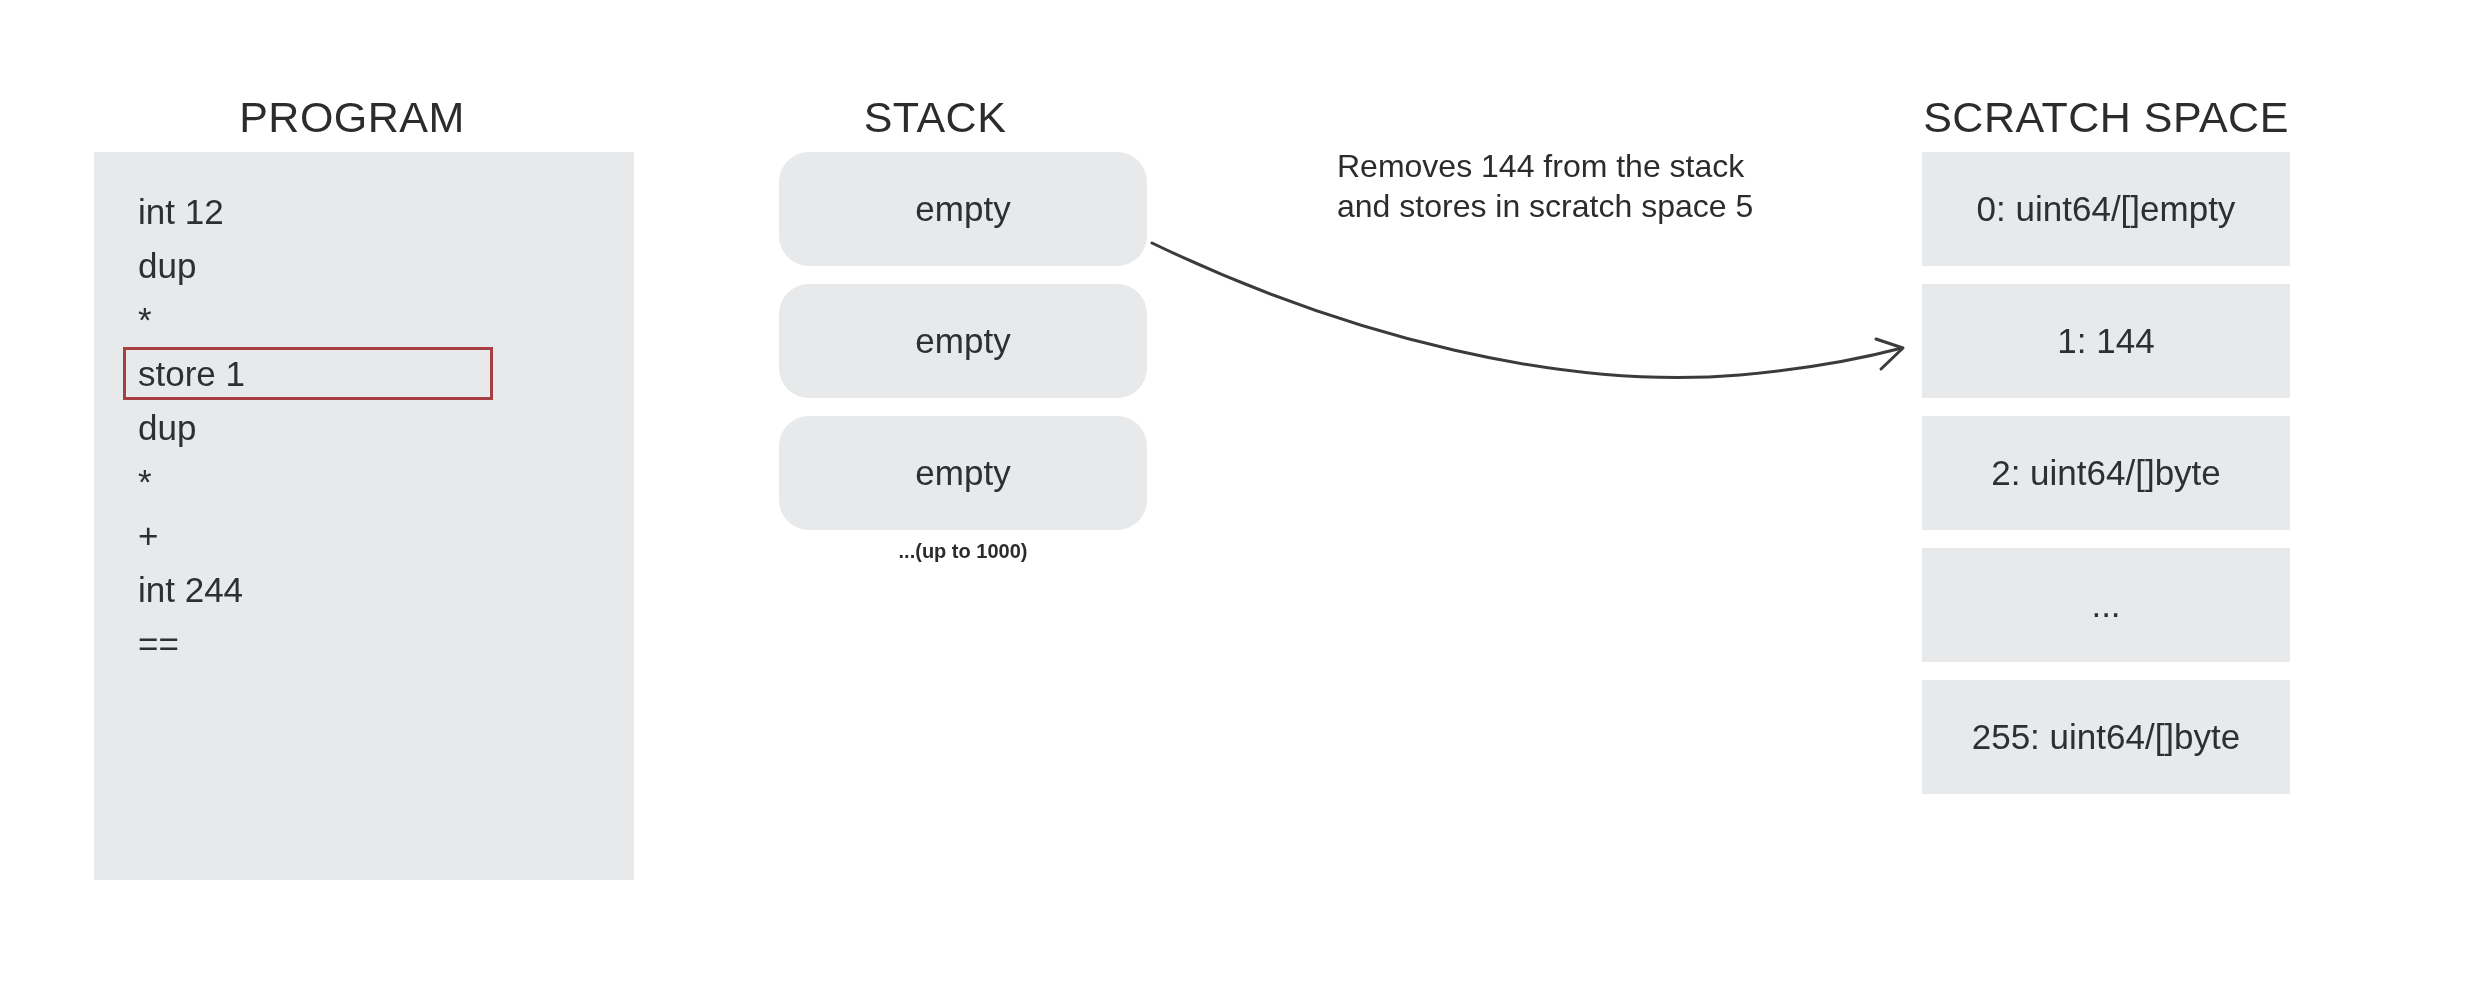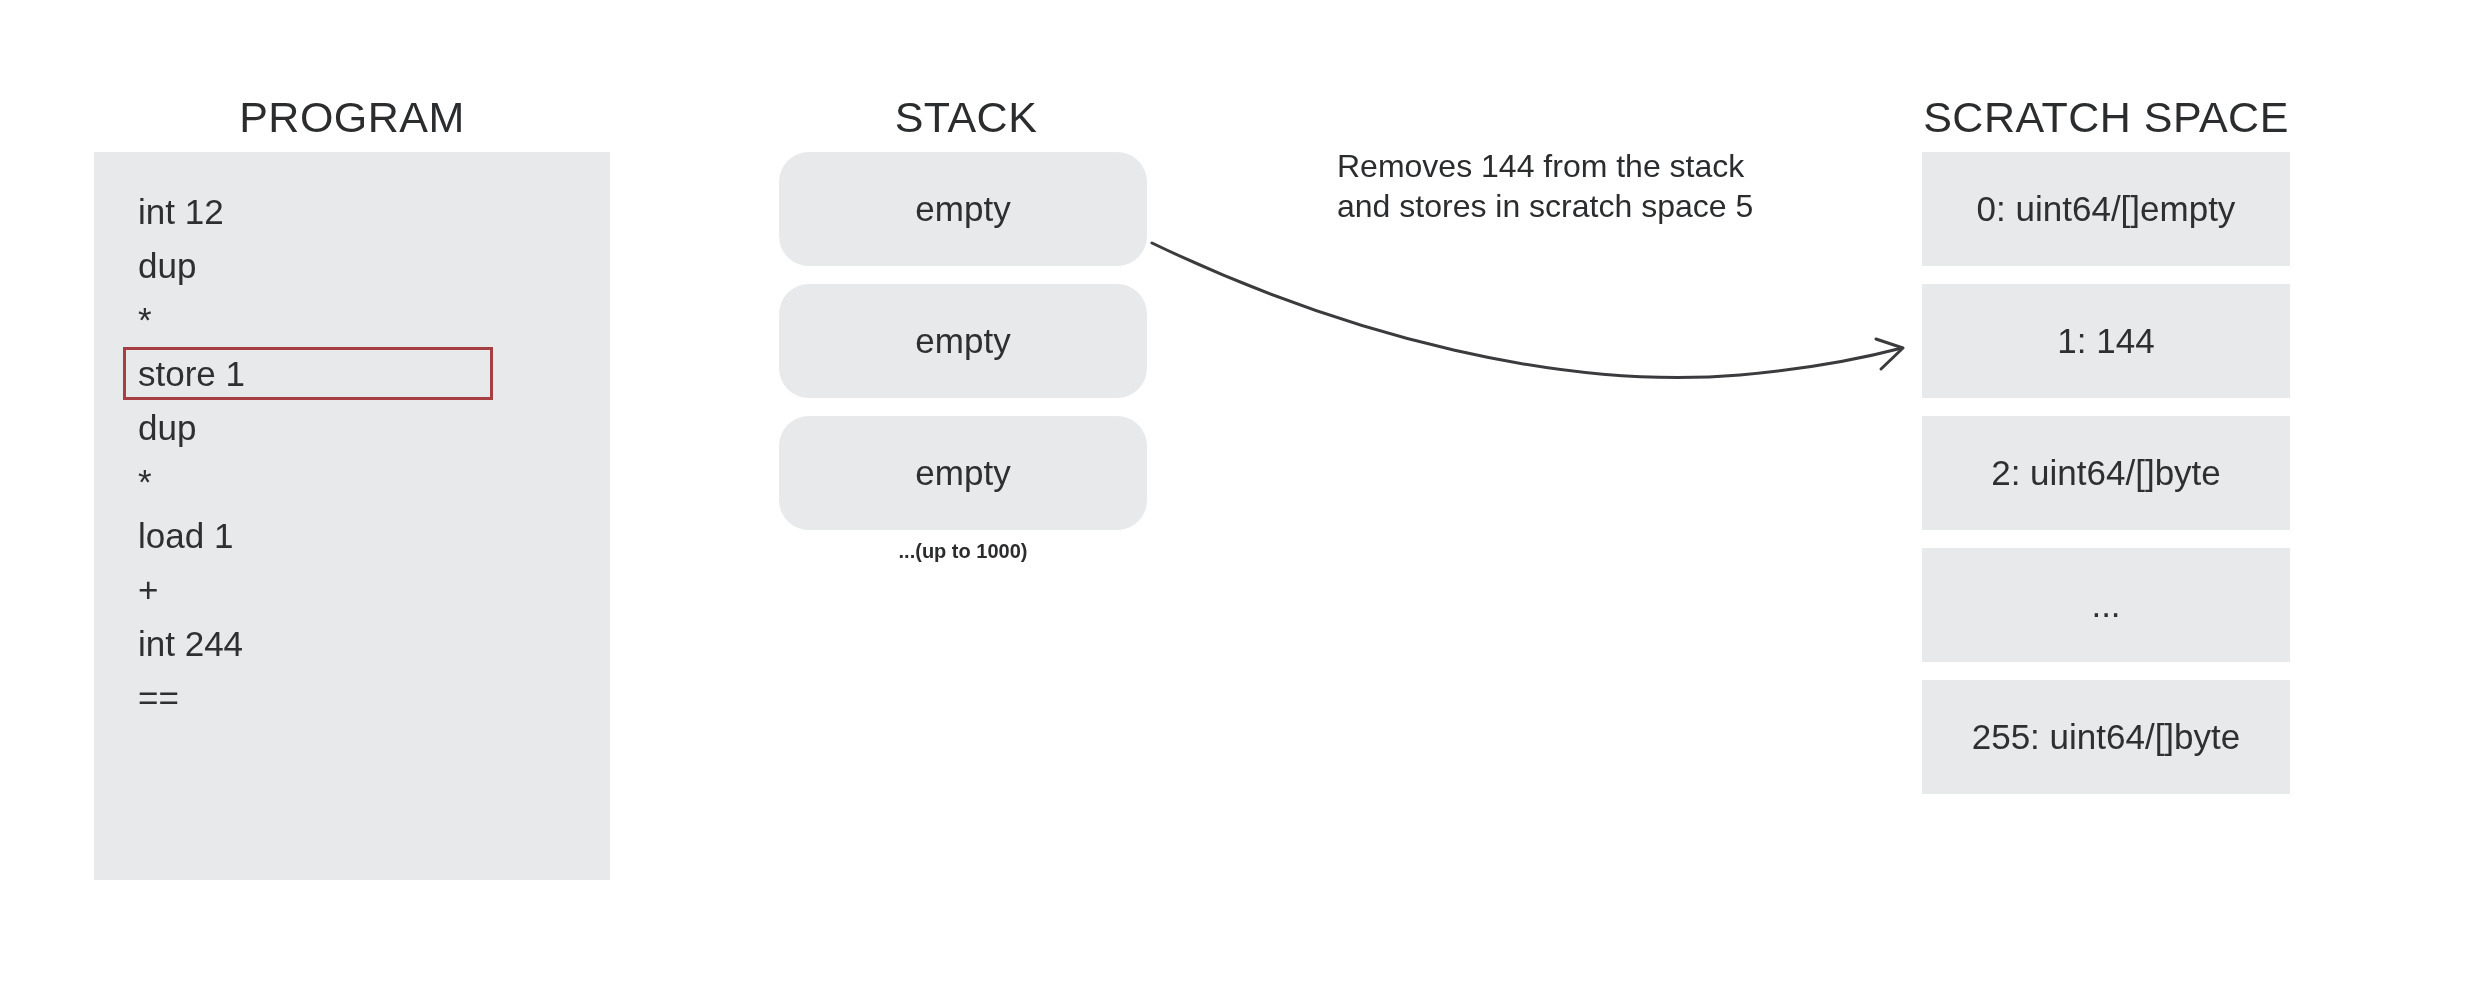--- a/index.html
+++ b/index.html
@@ -21,30 +21,30 @@
     height: 50px;
     line-height: 50px;
     text-align: center;
     font-size: 43px;
     font-weight: 400;
     letter-spacing: 0.5px;
     color: var(--title, #2b2c2e);
     white-space: nowrap;
   }
   #program-title { left: 94px;  width: 516px; }
-  #stack-title   { left: 782px; width: 368px; }
+  #stack-title   { left: 751px; width: 368px; }
   #scratch-title { left: 1922px;width: 368px; }
 
   .gray-box {
     position: absolute;
     background: var(--boxfill, #e7e9ea);
   }
   #program-box {
     left: 94px; top: 152px;
-    width: 516px; height: 728px;
+    width: 516px; height: 728px; padding-left: 24px;
   }
   .code-lines {
     position: absolute;
     left: 0; top: 33px;
     width: 100%;
   }
   .code-line {
     height: 54px;
     line-height: 54px;
     padding-left: 44px;
@@ -124,21 +124,20 @@
 <div class="col-title" id="scratch-title">SCRATCH SPACE</div>
 
 <div class="gray-box" id="program-box">
   <div class="code-lines">
     <div class="code-line">int 12</div>
     <div class="code-line">dup</div>
     <div class="code-line">*</div>
     <div class="code-line">store 1</div>
     <div class="code-line">dup</div>
     <div class="code-line">*</div>
-    <div class="code-line">load 1</div>
     <div class="code-line">+</div>
     <div class="code-line">int 244</div>
     <div class="code-line">==</div>
   </div>
 </div>
 <div id="highlight-box"></div>
 
 <div class="stack-col">
   <div class="slot row-0">empty</div>
   <div class="slot row-1">empty</div>

